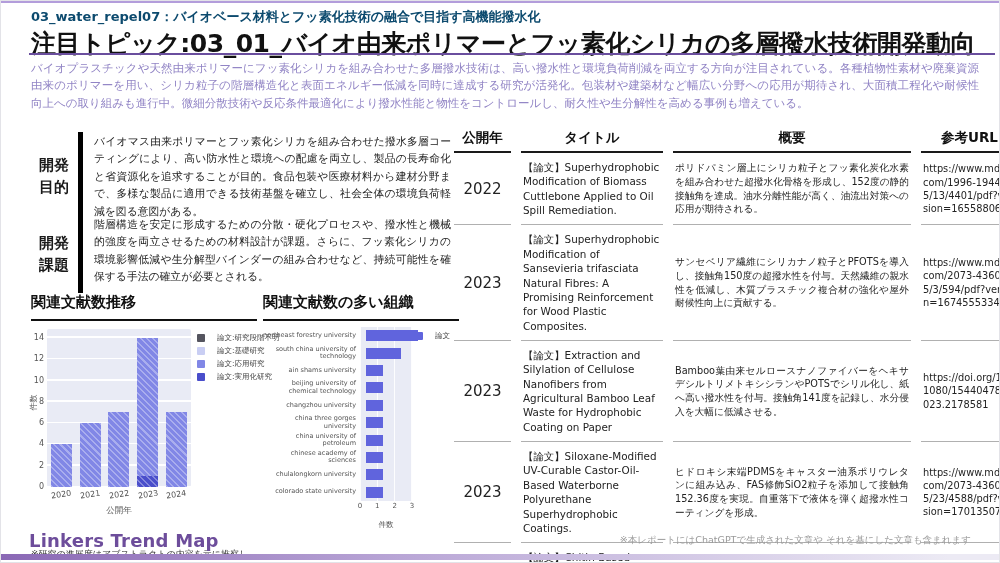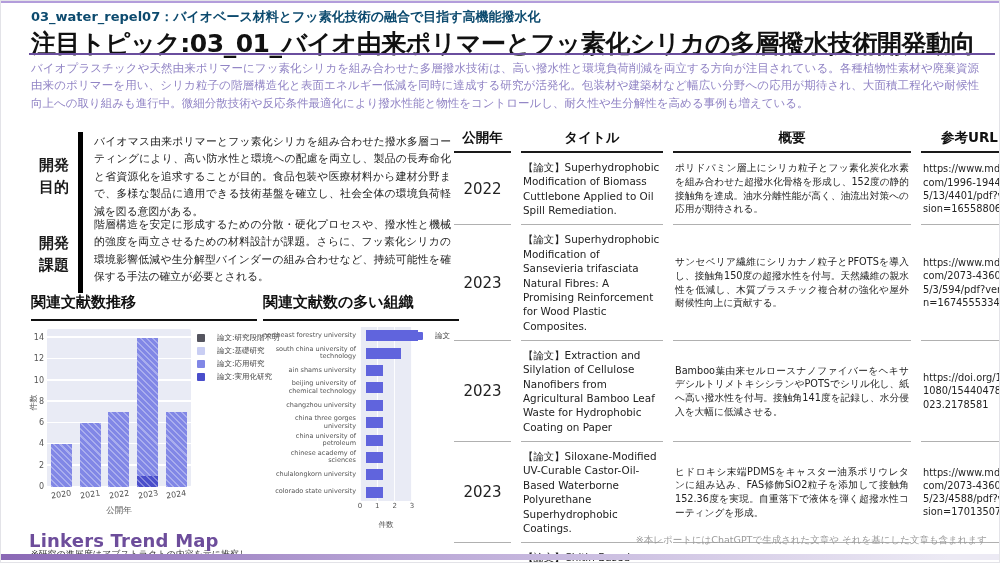--- a/index.html
+++ b/index.html
@@ -63,21 +63,21 @@
   table.ref th{font-size:13.5px;font-weight:bold;color:#111;border-bottom:2px solid #1a1a1a;padding:2px 2px 4px;text-align:center;}
   table.ref td{border-bottom:1px solid #b0b0b0;vertical-align:middle;padding:7px 2px;color:#222;}
   td.year{font-size:15px;text-align:center;color:#333;}
   td.ttl{font-size:10.4px;line-height:1.38;}
   td.sum{font-size:9.7px;line-height:1.42;text-align:justify;}
   td.url{font-size:9.8px;line-height:1.35;word-break:break-all;color:#222;}
 
   
   .logo{position:absolute;left:28px;bottom:11px;font-size:18px;font-weight:800;color:#6d4d9b;letter-spacing:0.2px;}
   .copyright{position:absolute;left:50%;transform:translateX(-50%);bottom:14px;font-size:11px;color:#8a8a8a;}
-  .disclaimer{position:absolute;right:12px;bottom:15px;font-size:9.5px;color:#9a9a9a;}
+  .disclaimer{position:absolute;right:28px;bottom:15px;font-size:9.5px;color:#9a9a9a;}
   .bottom-bar{position:absolute;left:0;right:0;bottom:2px;height:6px;
               background:linear-gradient(to right,#8a68b5,#b9a6d6 40%,#eceaf4 95%);}
 </style>
 </head>
 <body>
 
 <div class="page">
   <div class="top-accent"></div>
 
   <div class="header">

